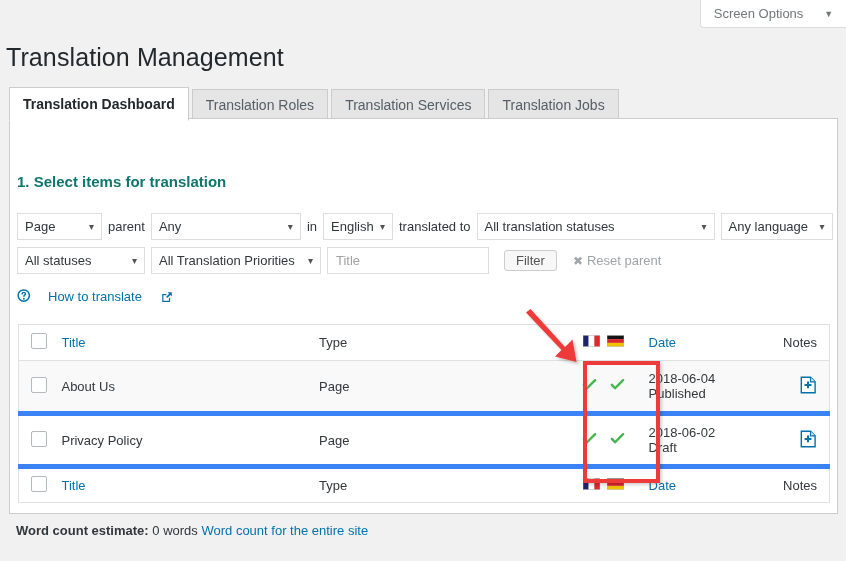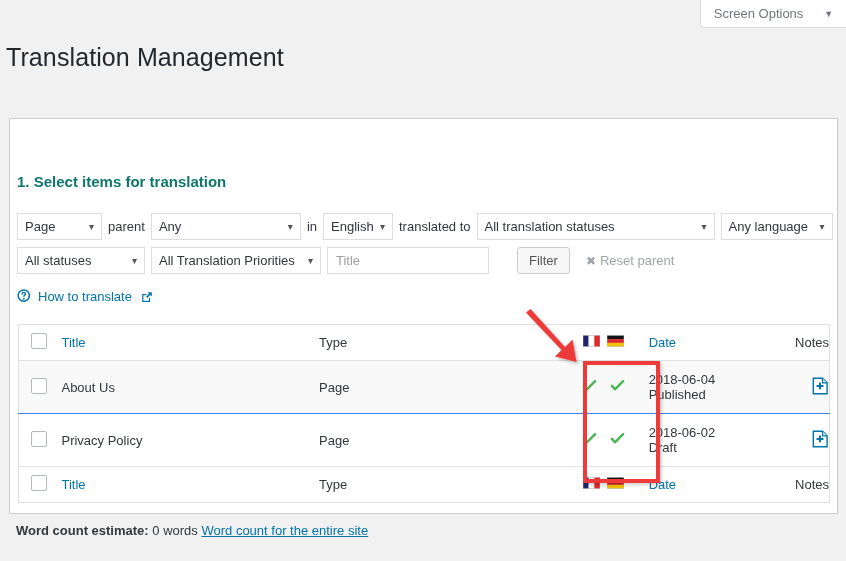--- a/index.html
+++ b/index.html
@@ -104,36 +104,36 @@
 
   .text-input {
     width: 162px; height: 27px;
     border: 1px solid #ddd; background: #fff;
     padding: 0 8px; font-size: 13px; color: #32373c;
     font-family: "Liberation Sans", sans-serif;
   }
   .text-input::placeholder { color: #a1a1a1; }
 
   .btn-filter {
-    height: 27px; padding: 0 11px;
+    height: 21px; padding: 0 11px;
     background: #f7f7f7; border: 1px solid #ccc;
     border-radius: 3px; color: #555; font-size: 13px;
-    cursor: pointer; margin-left: 22px;
+    cursor: pointer; margin-left: 9px;
     font-family: "Liberation Sans", sans-serif;
   }
   .reset-filter {
     margin-left: 10px; font-size: 13px; color: #a0a5aa;
     display: flex; align-items: center; gap: 4px; cursor: pointer;
   }
   .reset-filter .x { font-size: 12px; }
 
   
   .how-to {
     position: absolute; top: 170px; left: 7px;
-    display: flex; align-items: center; gap: 6px;
+    display: flex; align-items: center; gap: 16px;
     font-size: 13px; color: #0073aa; cursor: pointer;
   }
   .how-to .q-icon { width: 15px; height: 15px; display: block; }
   .how-to .ext-icon { width: 12px; height: 12px; display: block; margin-left: 3px; }
 
   
   .tbl {
     position: absolute; top: 205px; left: 8px;
     width: 812px;
     border: 1px solid #e1e1e1;
@@ -146,30 +146,30 @@
     vertical-align: middle;
     font-weight: normal;
   }
   .tbl thead th, .tbl tfoot td {
     height: 36px;
     font-size: 13px;
     color: #32373c;
     border-bottom: 1px solid #e1e1e1;
   }
   .tbl tfoot td { border-bottom: none; border-top: 1px solid #e1e1e1; }
-  .tbl tbody tr { border-bottom: 1px solid #3b82f6; }
+  .tbl tbody tr { border-bottom: 5px solid #3b82f6; }
   .tbl tbody tr.alt { background: #f9f9f9; }
   .tbl tbody td { height: 53px; font-size: 13px; color: #32373c; }
 
   .col-cb    { width: 42px; padding-left: 12px; }
   .col-title { width: 258px; }
   .col-type  { width: 242px; }
   .col-langs { width: 88px; text-align: center !important; }
   .col-date  { width: 112px; }
-  .col-notes { width: 70px; text-align: right !important; padding-right: 0; }
+  .col-notes { width: 70px; text-align: right !important; padding-right: 12px; }
 
   .cb {
     width: 16px; height: 16px;
     border: 1px solid #b4b9be; background: #fff;
     border-radius: 2px; display: inline-block; cursor: pointer;
   }
   .link-blue { color: #0073aa; cursor: pointer; }
   .flags { display: inline-flex; gap: 7px; align-items: center; }
   .flag { width: 17px; height: 12px; display: block; }
   .checks { display: inline-flex; gap: 13px; align-items: center; justify-content: center; }
@@ -177,21 +177,21 @@
   .date-line1 { display: block; }
   .date-line2 { display: block; }
   .note-icon { width: 17px; height: 18px; display: inline-block; cursor: pointer; }
 
   
   .wordcount {
     position: absolute; top: 523px; left: 16px;
     font-size: 13px; color: #32373c;
   }
   .wordcount .lbl { font-weight: bold; }
-  .wordcount .lnk { color: #0073aa; text-decoration: underline; cursor: pointer; }
+  .wordcount .lnk { color: #0073aa; cursor: pointer; }
 
   
   .annot-rect {
     position: absolute;
     left: 583px; top: 361px; width: 77px; height: 122px;
     border: 4px solid #ec3b38;
     pointer-events: none;
     box-shadow: 2px 2px 3px rgba(0,0,0,0.18);
   }
   .annot-arrow {
@@ -205,20 +205,34 @@
 
 <div id="root">
 
   <div class="screen-options-btn">
     <span>Screen Options</span>
     <span class="caret">▼</span>
   </div>
 
   <h1 class="page-title">Translation Management</h1>
 
+  <div class="tabs">
+    <div class="tab active">
+      <span>Translation Dashboard</span>
+    </div>
+    <div class="tab">
+      <span>Translation Roles</span>
+    </div>
+    <div class="tab">
+      <span>Translation Services</span>
+    </div>
+    <div class="tab">
+      <span>Translation Jobs</span>
+    </div>
+  </div>
 
   <div class="panel">
 
     <div class="section-title">1. Select items for translation</div>
 
     <div class="filter-row r1">
       <div class="sel w-type">
         <span>Page</span>
       </div>
       <span class="filter-label">parent</span>

